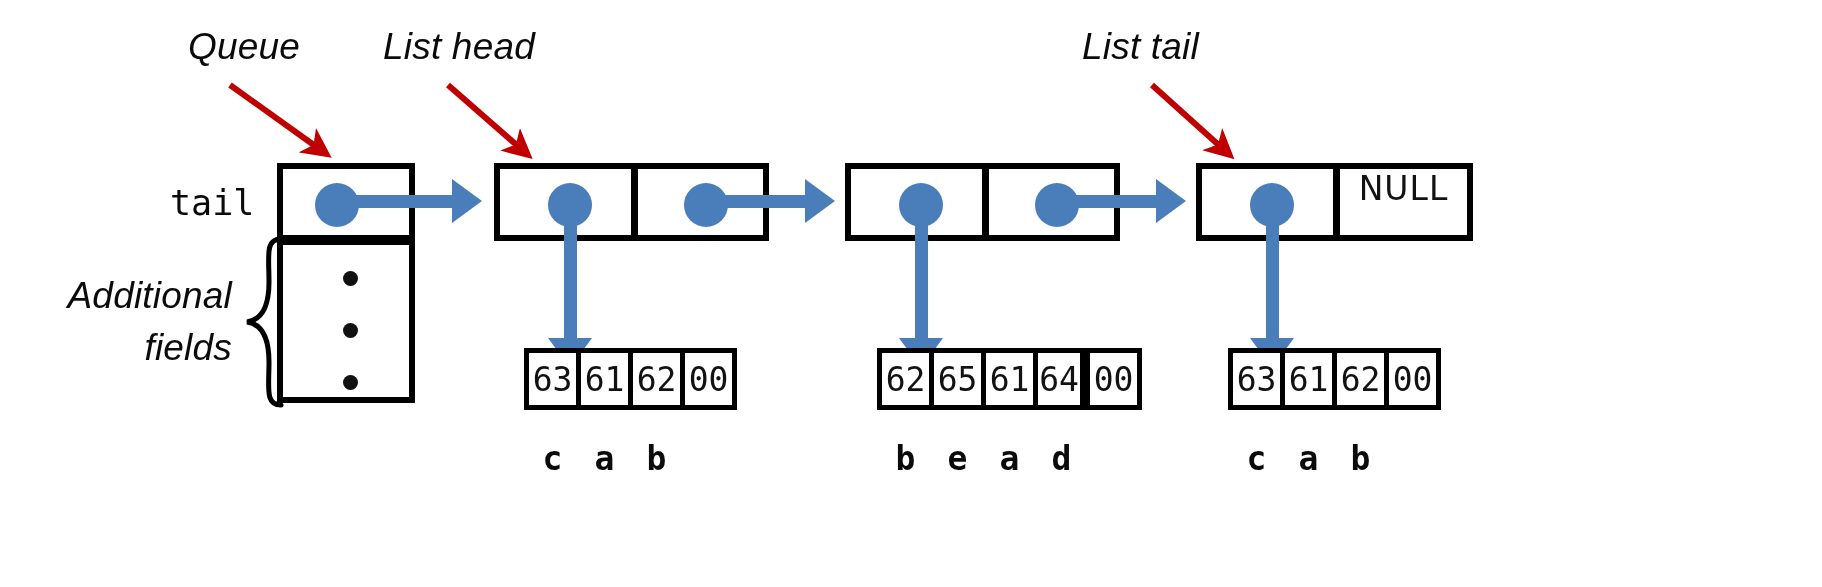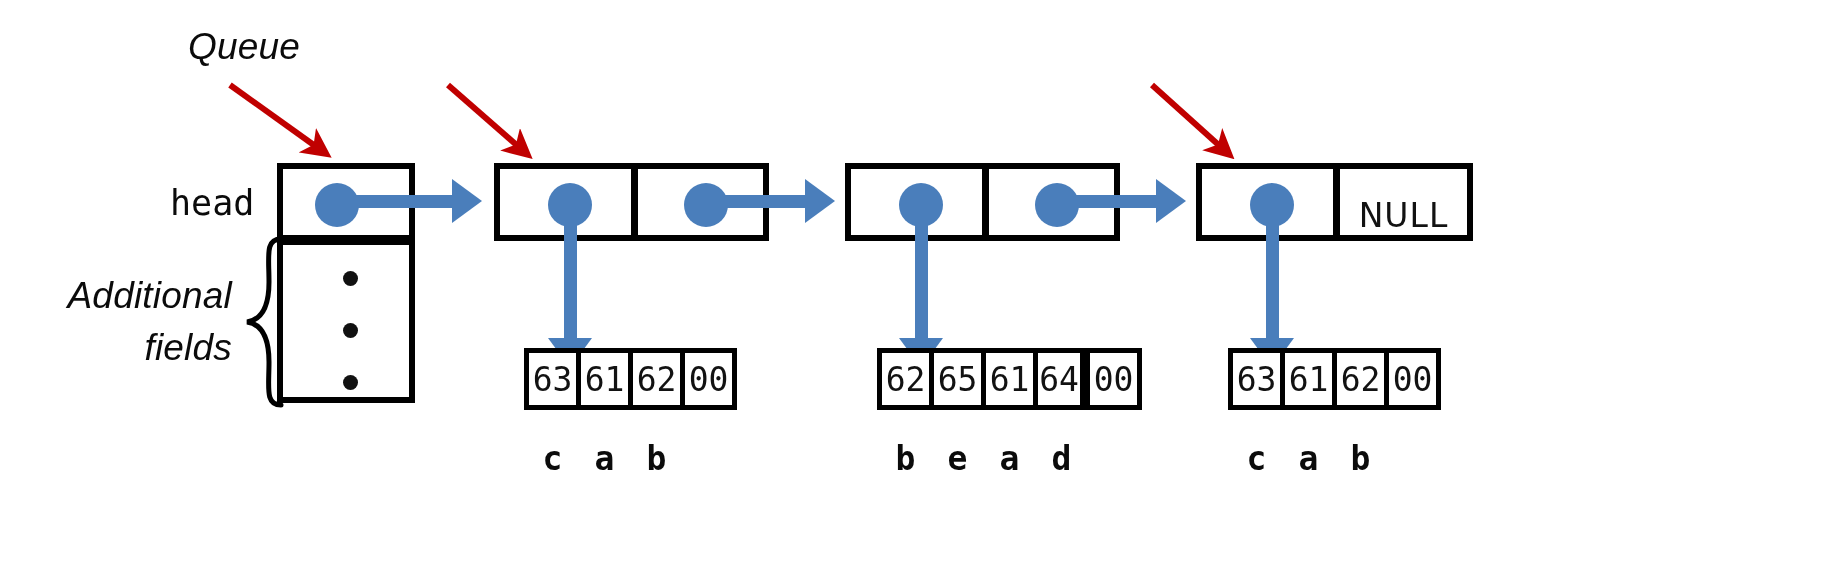--- a/index.html
+++ b/index.html
@@ -111,22 +111,24 @@
       <marker id="redhead" markerWidth="5" markerHeight="5" refX="2.2" refY="2.5" orient="auto" markerUnits="strokeWidth">
         <path d="M0,0 L5,2.5 L0,5 L1.3,2.5 z" fill="#c00000"></path>
       </marker>
     </defs>
     <line x1="230" y1="85" x2="318" y2="148" stroke="#c00000" stroke-width="6" marker-end="url(#redhead)"></line>
     <line x1="448" y1="85" x2="520" y2="148" stroke="#c00000" stroke-width="6" marker-end="url(#redhead)"></line>
     <line x1="1152" y1="85" x2="1222" y2="148" stroke="#c00000" stroke-width="6" marker-end="url(#redhead)"></line>
   </svg>
 
   <div class="abs annot" style="left:188px;top:26px;">Queue</div>
-
-  <div class="abs mono" style="left:170px;top:183px;">head</div>
+  <div class="abs annot" style="left:383px;top:26px;">List head</div>
+  <div class="abs annot" style="left:1082px;top:26px;">List tail</div>
+
+  <div class="abs mono" style="left:170px;top:183px;">tail</div>
 
   <div class="box" style="left:277px;top:163px;width:138px;height:78px;">
     <div class="dot" style="left:32px;top:14px;"></div>
   </div>
 
   <div class="box" style="left:277px;top:239px;width:138px;height:164px;">
     <div class="vdot" style="left:60px;top:26px;"></div>
     <div class="vdot" style="left:60px;top:78px;"></div>
     <div class="vdot" style="left:60px;top:130px;"></div>
   </div>
@@ -162,21 +164,21 @@
   </div>
   <div class="vline" style="left:915px;top:200px;height:146px;"></div>
   <div class="ah-down" style="left:899px;top:338px;"></div>
   <div class="hline" style="left:1051px;top:195px;width:108px;"></div>
   <div class="ah-right" style="left:1156px;top:179px;"></div>
 
   <div class="box" style="left:1196px;top:163px;width:143px;height:78px;">
     <div class="dot" style="left:48px;top:14px;"></div>
   </div>
   <div class="box" style="left:1334px;top:163px;width:139px;height:78px;
-              display:flex;align-items:flex-end;justify-content:center;">
+              display:flex;align-items:flex-start;justify-content:center;">
     <span class="nullc">NULL</span>
   </div>
   <div class="vline" style="left:1266px;top:200px;height:146px;"></div>
   <div class="ah-down" style="left:1250px;top:338px;"></div>
 
   <div class="abs" style="left:524px;top:348px;">
     <div class="cell" style="left:0px;top:0px;width:57px;height:62px;">
       <span class="hex">63</span>
     </div>
     <div class="cell" style="left:52px;top:0px;width:57px;height:62px;">

